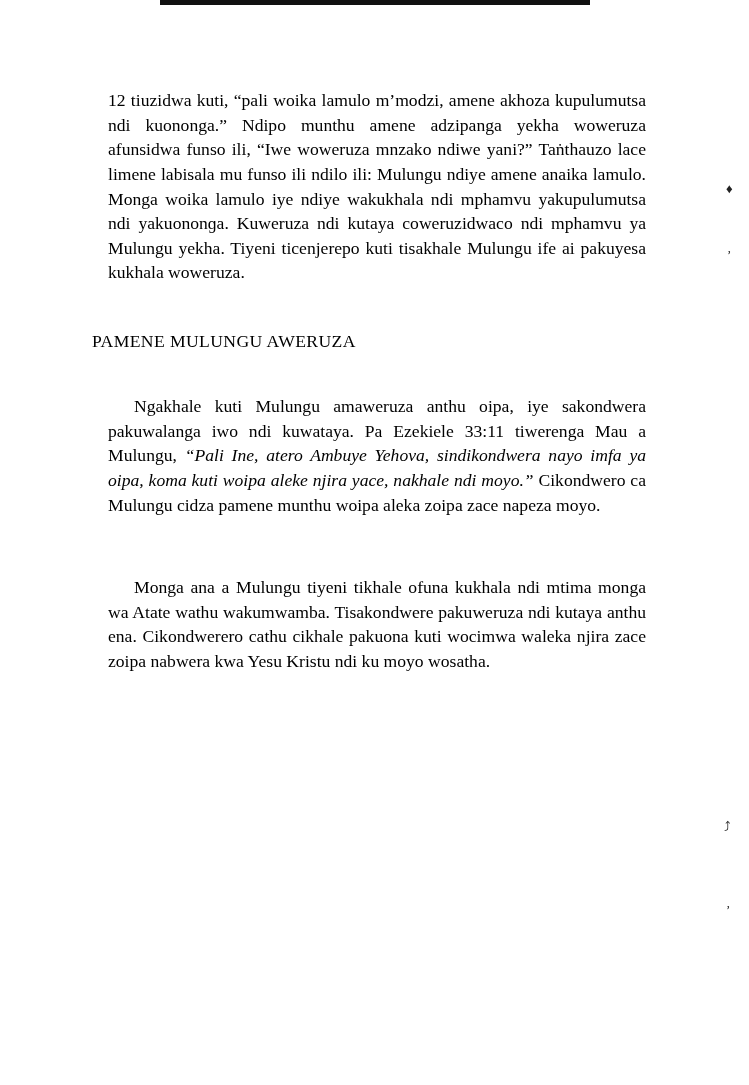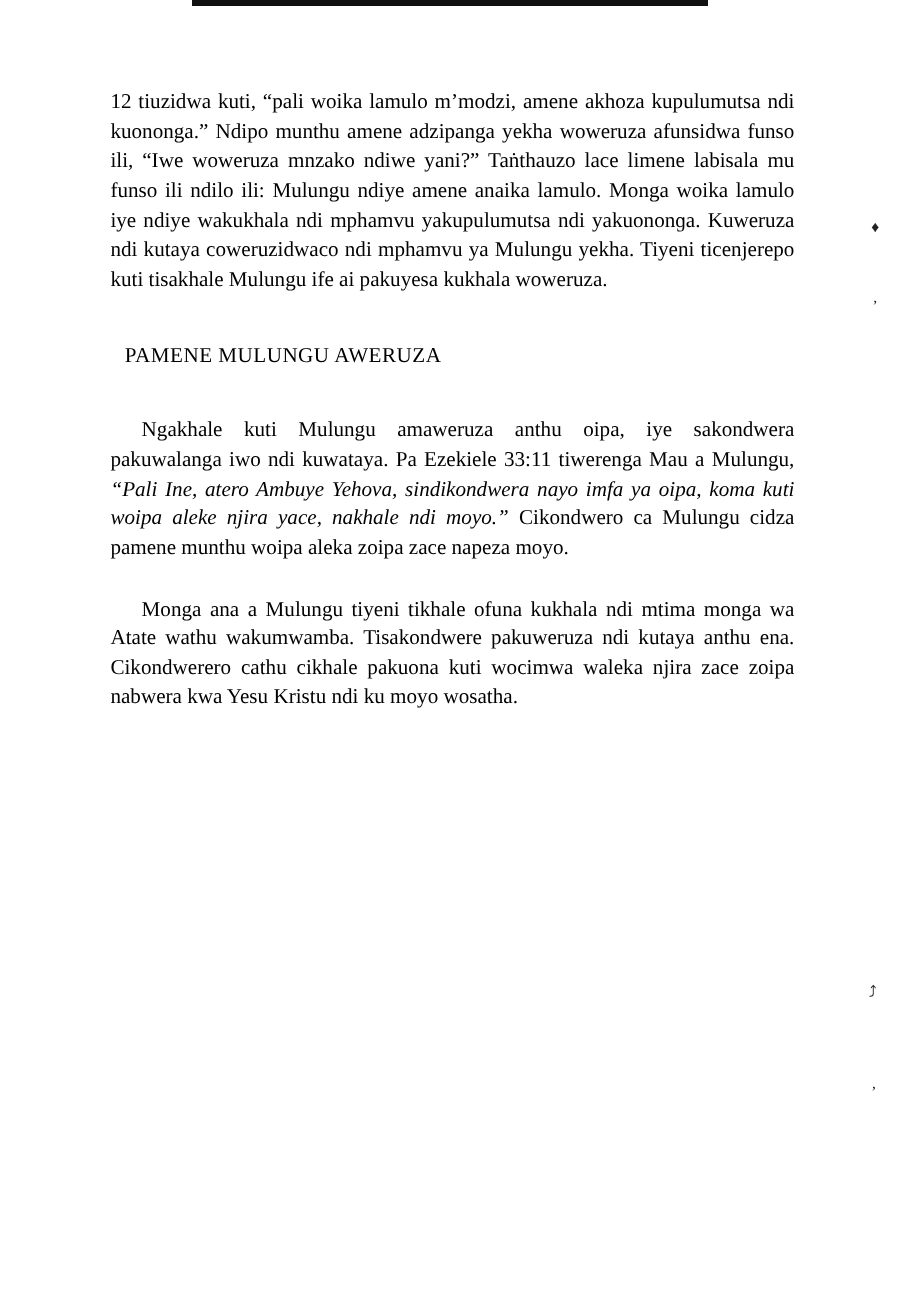--- a/index.html
+++ b/index.html
@@ -27,37 +27,37 @@
     height: 5px;
     background: #111111;
   }
   .content {
     position: absolute;
     top: 72px;
     left: 92px;
     width: 570px;
   }
   p {
-    margin: 0;
+    margin: 16px;
     font-size: 17.6px;
     line-height: 1.40;
     text-align: justify;
     text-justify: inter-word;
     hyphens: manual;
   }
   .para-first {
     text-indent: 0;
   }
   .para-indent {
     text-indent: 26px;
   }
   .gap-md { height: 26px; }
   .gap-lg { height: 30px; }
   h2.section-head {
-    margin: 12px;
+    margin: 0;
     font-size: 17.6px;
     font-weight: normal;
     letter-spacing: 0.4px;
     text-align: left;
   }
   .ital {
     font-style: italic;
   }
   .ornament {
     position: absolute;

